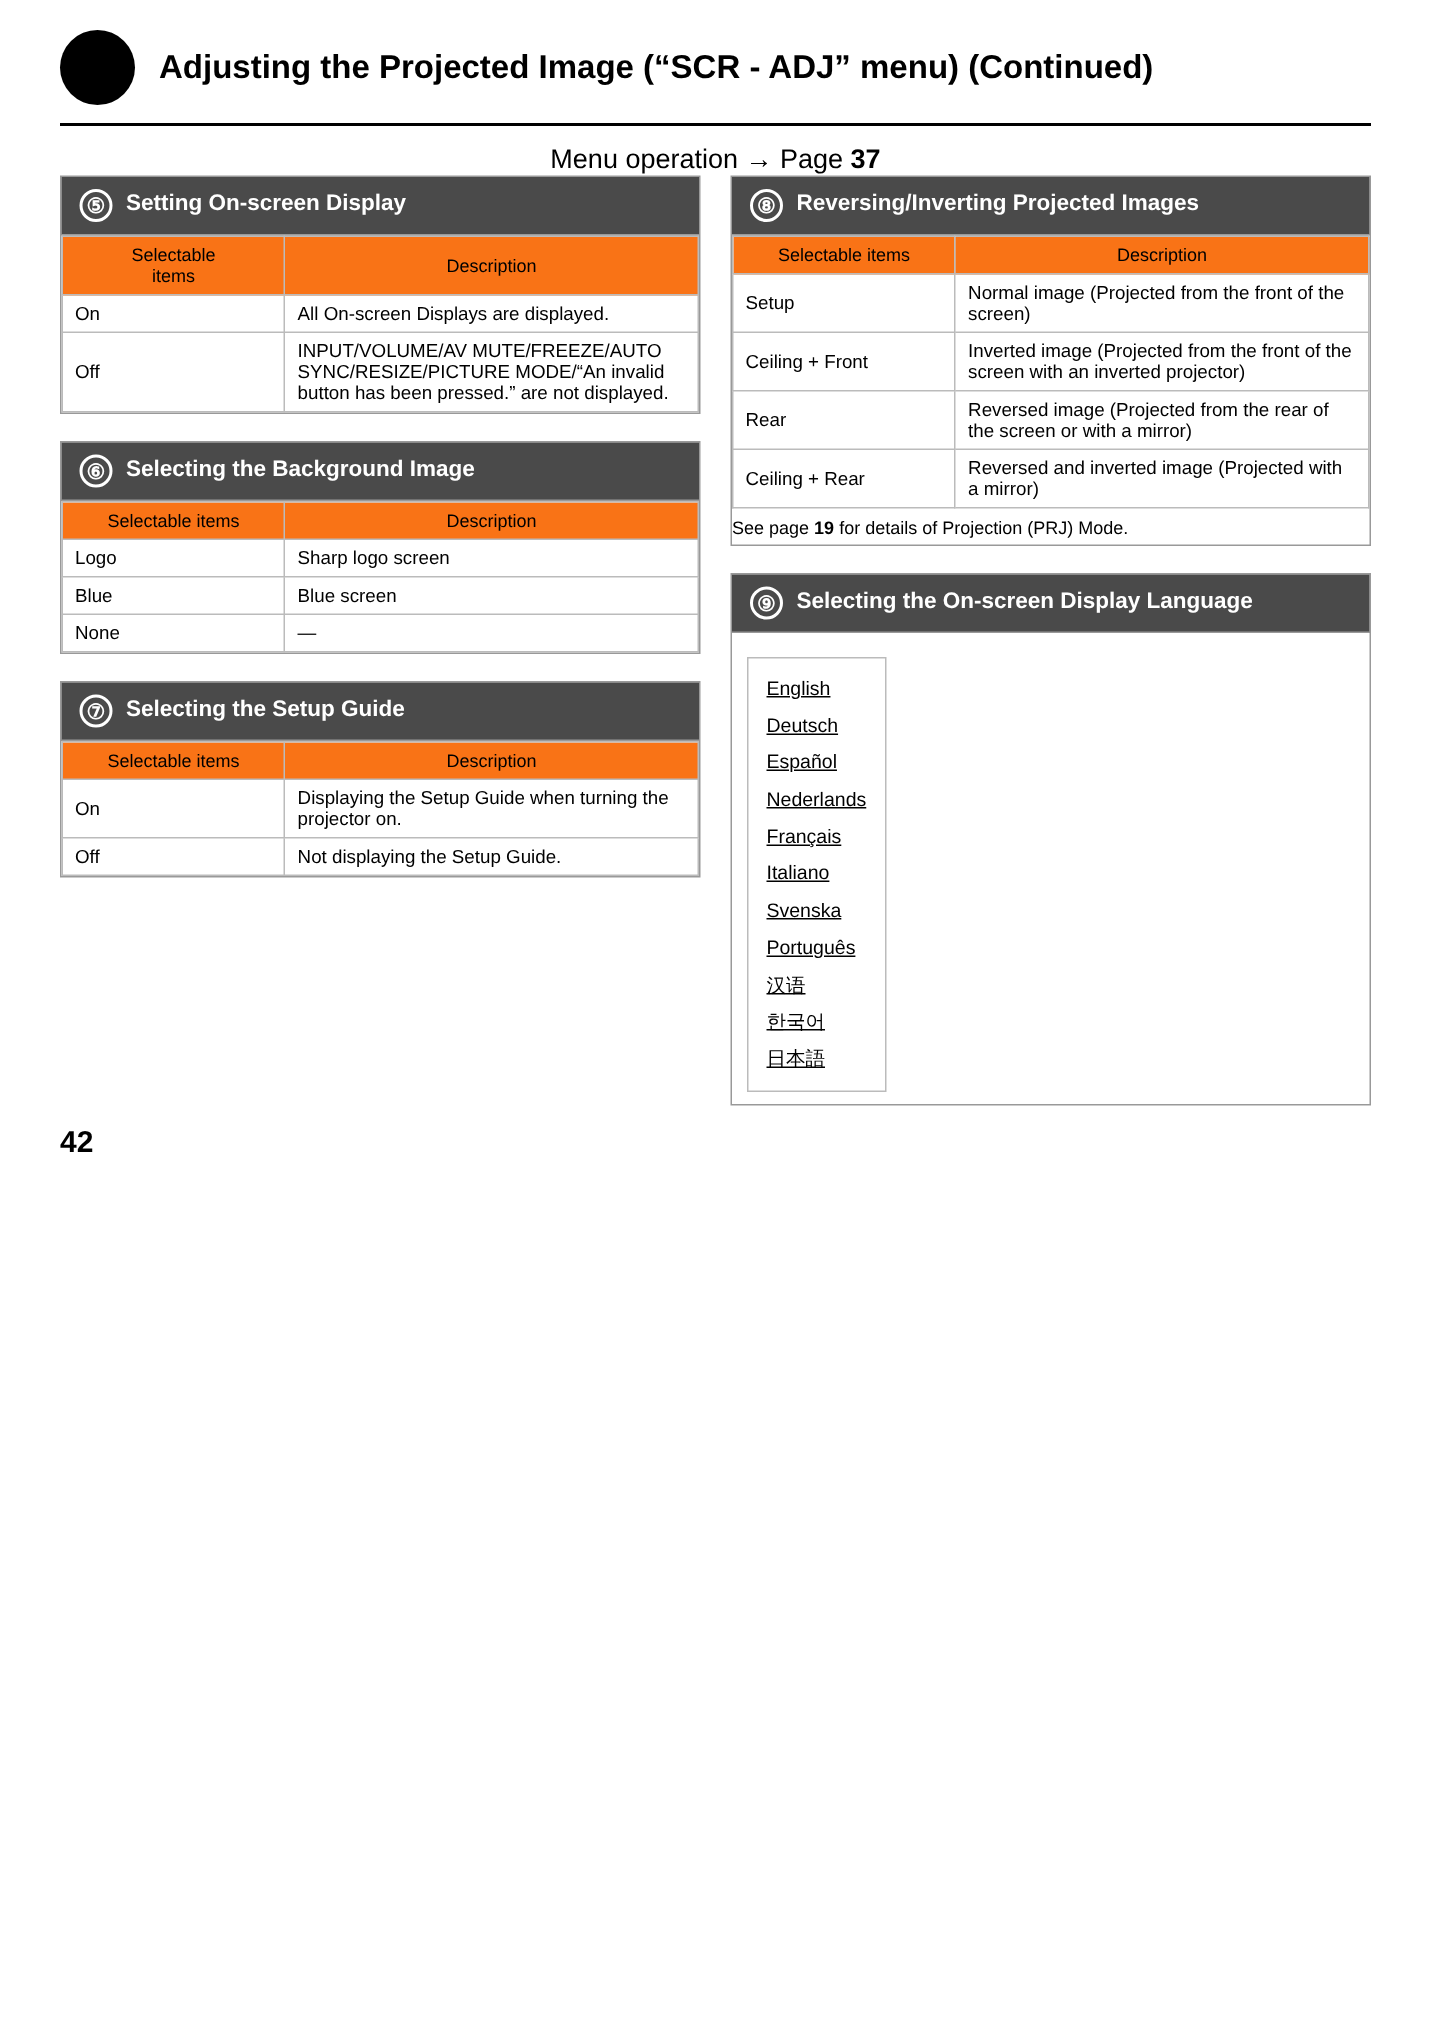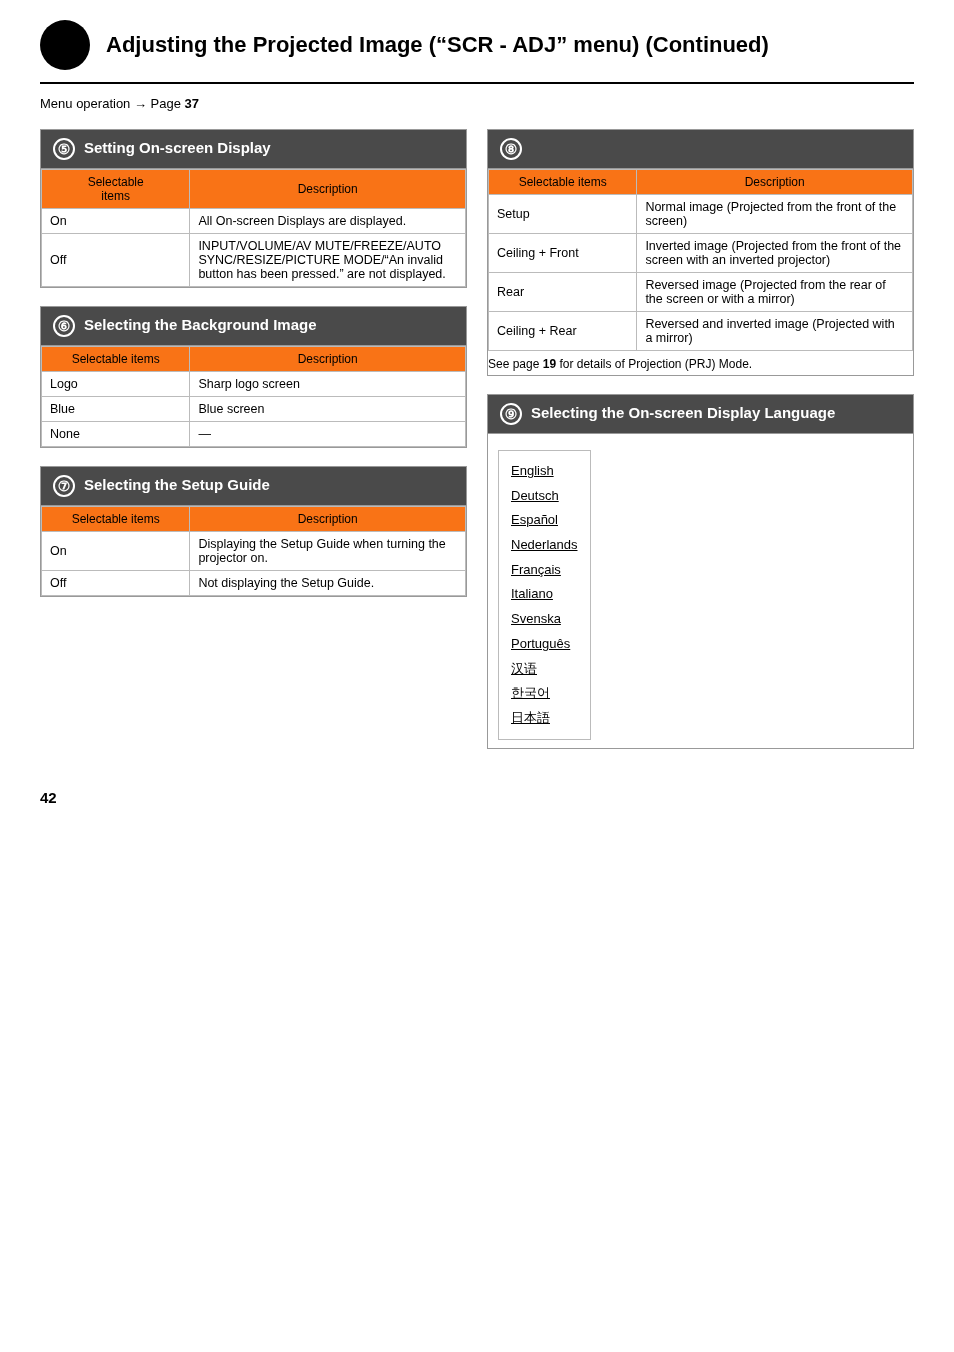--- a/index.html
+++ b/index.html
@@ -30,23 +30,23 @@
       flex-shrink: 0;
     }
 
     .page-title {
       font-size: 22px;
       font-weight: bold;
       line-height: 1.2;
     }
 
     .menu-op {
-      text-align: left;
-      font-size: 13px;
-      margin-bottom: 18px;
+      text-align: center;
+      font-size: 18px;
+      margin-bottom: 0;
       margin-top: -6px;
     }
 
     .menu-op .page-num {
       font-weight: bold;
       color: #000;
     }
 
     .two-col {
       display: grid;
@@ -131,23 +131,23 @@
     }
 
     .projector-text {
       font-size: 13px;
       margin-top: 4px;
       margin-bottom: 8px;
       line-height: 1.4;
     }
 
     .page-number {
-      font-size: 15px;
-      font-weight: bold;
-      margin-top: 40px;
+      font-size: 20px;
+      font-weight: bold;
+      margin-top: 14px;
     }
 
     .circled {
       display: inline-flex;
       align-items: center;
       justify-content: center;
       width: 22px;
       height: 22px;
       border-radius: 50%;
       border: 2px solid #fff;
@@ -254,20 +254,21 @@
       </table>
     </div>
 
   </div>
 
   <div class="right-col">
 
     <div class="section-box">
       <div class="section-header">
         <span class="circled">⑧</span>
+        <span>Reversing/Inverting Projected Images</span>
       </div>
       <table>
         <thead>
           <tr>
             <th>Selectable items</th>
             <th>Description</th>
           </tr>
         </thead>
         <tbody id="s7-tbody">
             <tr>

